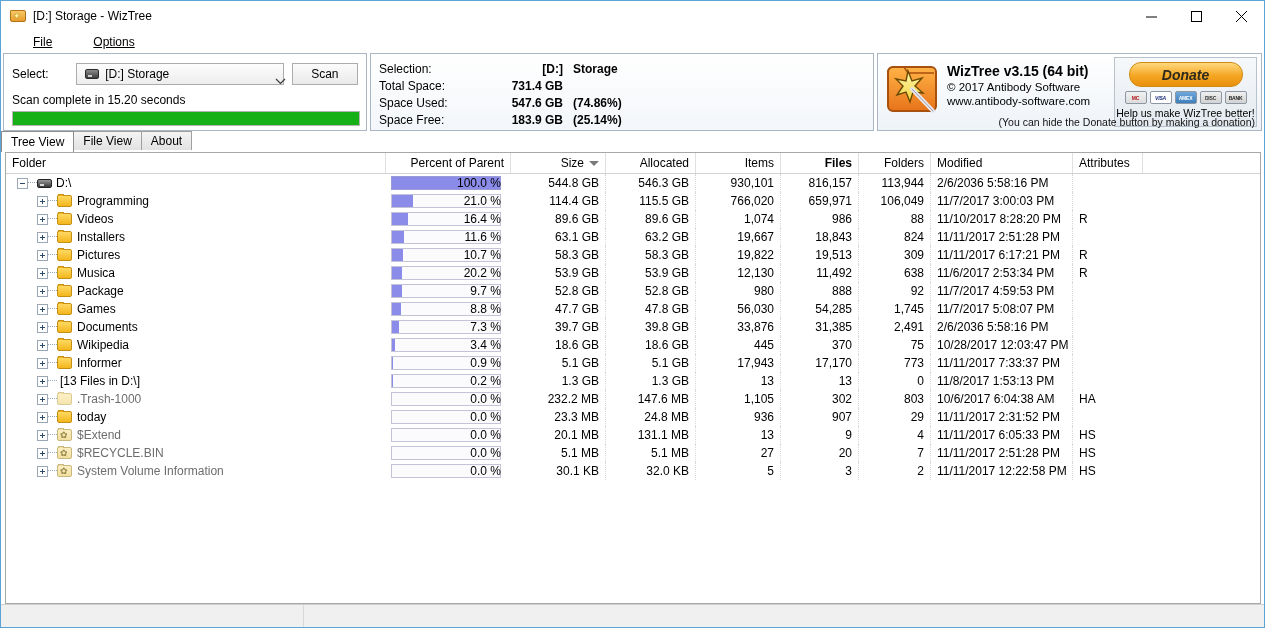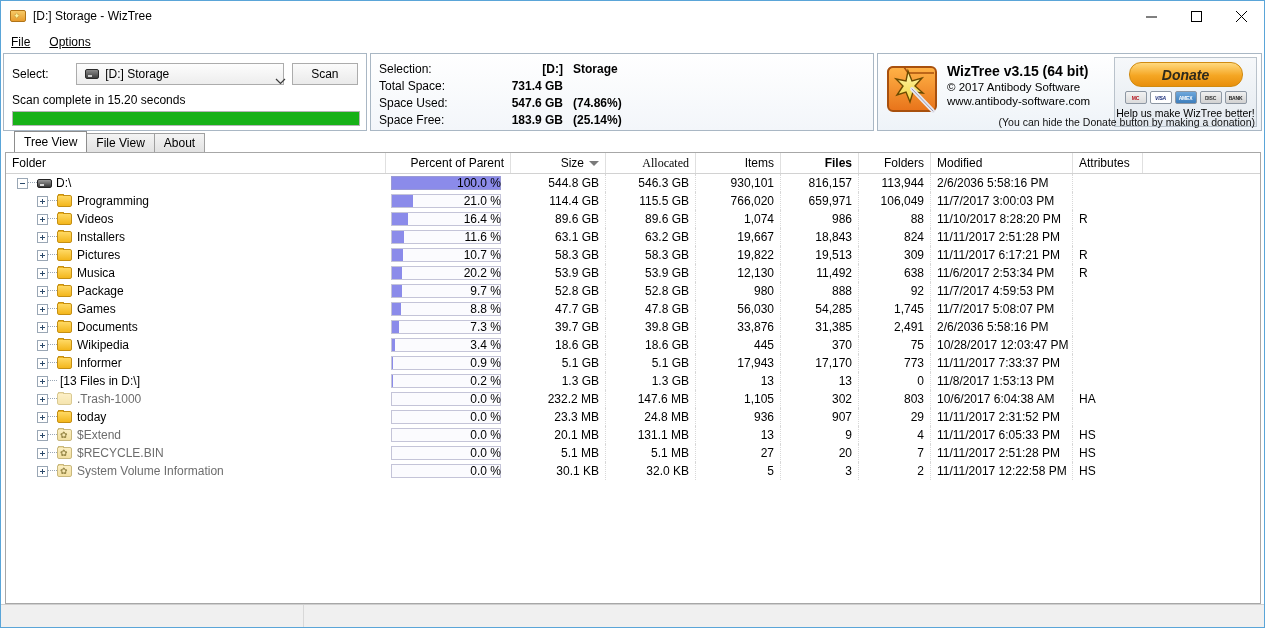--- a/index.html
+++ b/index.html
@@ -67,21 +67,21 @@
     display: flex; align-items: center;
     padding-left: 8px;
     background: #ffffff;
     font-size: 12px;
   }
   .menu-item {
     padding: 2px 9px 3px 2px;
     margin-right: 8px;
     color: #000;
   }
-  .menu-item u { text-decoration: underline; }
+  .menu-item u { text-decoration: underline; margin-left: 22px; }
 
   
   .top-panel {
     height: 78px; min-height: 78px;
     display: flex;
     padding: 0 2px;
     box-sizing: border-box;
   }
   .panel-box {
     border: 1px solid #a9b7c4;
@@ -209,22 +209,22 @@
   .card.bank { background: linear-gradient(#f0f0f0,#d2d2d2); color:#222; }
   .donate-help { font-size: 10.5px; margin-top: 3px; }
   .donate-note {
     position: absolute; right: 6px; bottom: 2px;
     font-size: 10.5px; color: #111;
   }
 
   
   .tabs {
     height: 21px; min-height: 21px;
-    display: flex; align-items: flex-end;
-    padding-left: 13px;
+    display: flex; 
+    padding-left: 0;
     background: #ffffff;
   }
   .tab {
     height: 19px;
     padding: 0 9px;
     display: flex; align-items: center;
     font-size: 12px;
     border: 1px solid #a0a0a0;
     border-bottom: none;
     background: linear-gradient(#f4f4f4, #e2e2e2);
@@ -534,21 +534,21 @@
         <div class="hcell" style="width: 380px;">
           <span>Folder</span>
         </div>
         <div class="hcell r" style="width: 125px;">
           <span>Percent of Parent</span>
         </div>
         <div class="hcell r" style="width: 95px;">
           <span>Size</span>
           <span class="sort-arrow"></span>
         </div>
-        <div class="hcell r" style="width: 90px; font-family: Liberation Serif, serif;">
+        <div class="hcell r" style="width: 90px;">
           <span>Allocated</span>
         </div>
         <div class="hcell r" style="width: 85px;">
           <span>Items</span>
         </div>
         <div class="hcell r" style="width: 78px; font-weight: bold;">
           <span>Files</span>
         </div>
         <div class="hcell r" style="width: 72px;">
           <span>Folders</span>

